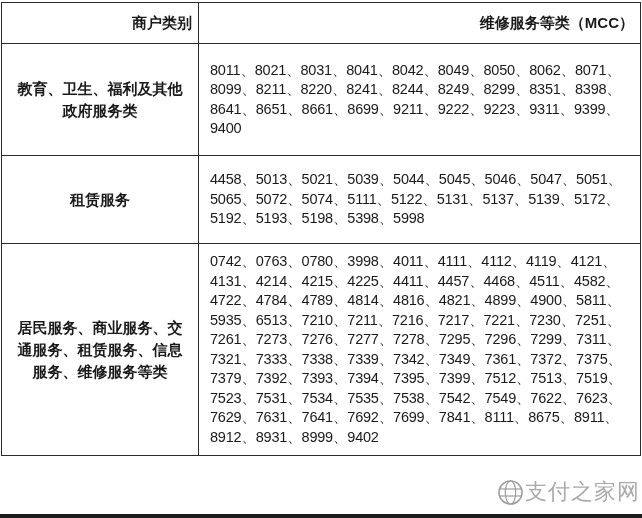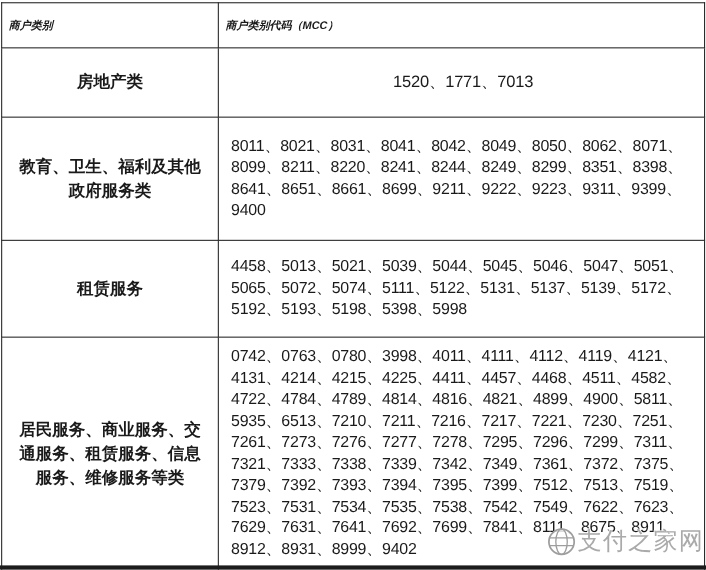--- a/index.html
+++ b/index.html
@@ -29,25 +29,24 @@
   }
   col.c-cat { width: 197px; }
   col.c-mcc { width: 442px; }
   th, td {
     border: 1px solid #2b2b2b;
     vertical-align: middle;
     background: #ffffff;
   }
   th {
     height: 36px;
-    font-size: 10px;
+    font-size: 15px;
     font-weight: bold;
-    text-align: left;
+    text-align: right;
     padding: 2px 6px;
-    font-style: italic;
   }
   td.cat {
     font-size: 15px;
     font-weight: bold;
     text-align: center;
     line-height: 22px;
     padding: 4px 12px;
   }
   td.mcc {
     font-size: 14.5px;
@@ -102,28 +101,24 @@
 <div class="page">
 
   <table class="mcc-table">
     <colgroup>
         <col class="c-cat">
         <col class="c-mcc">
       </colgroup>
     <thead>
       <tr>
         <th>商户类别</th>
-        <th>商户类别代码（MCC）</th>
+        <th>维修服务等类（MCC）</th>
       </tr>
     </thead>
     <tbody>
-      <tr class="r1">
-        <td class="cat">房地产类</td>
-        <td class="mcc">1520、1771、7013</td>
-      </tr>
       <tr class="r2">
         <td class="cat">教育、卫生、福利及其他政府服务类</td>
         <td class="mcc">8011、8021、8031、8041、8042、8049、8050、8062、8071、8099、8211、8220、8241、8244、8249、8299、8351、8398、8641、8651、8661、8699、9211、9222、9223、9311、9399、9400</td>
       </tr>
       <tr class="r3">
         <td class="cat">租赁服务</td>
         <td class="mcc">4458、5013、5021、5039、5044、5045、5046、5047、5051、5065、5072、5074、5111、5122、5131、5137、5139、5172、5192、5193、5198、5398、5998</td>
       </tr>
       <tr class="r5">
         <td class="cat">居民服务、商业服务、交通服务、租赁服务、信息服务、维修服务等类</td>

